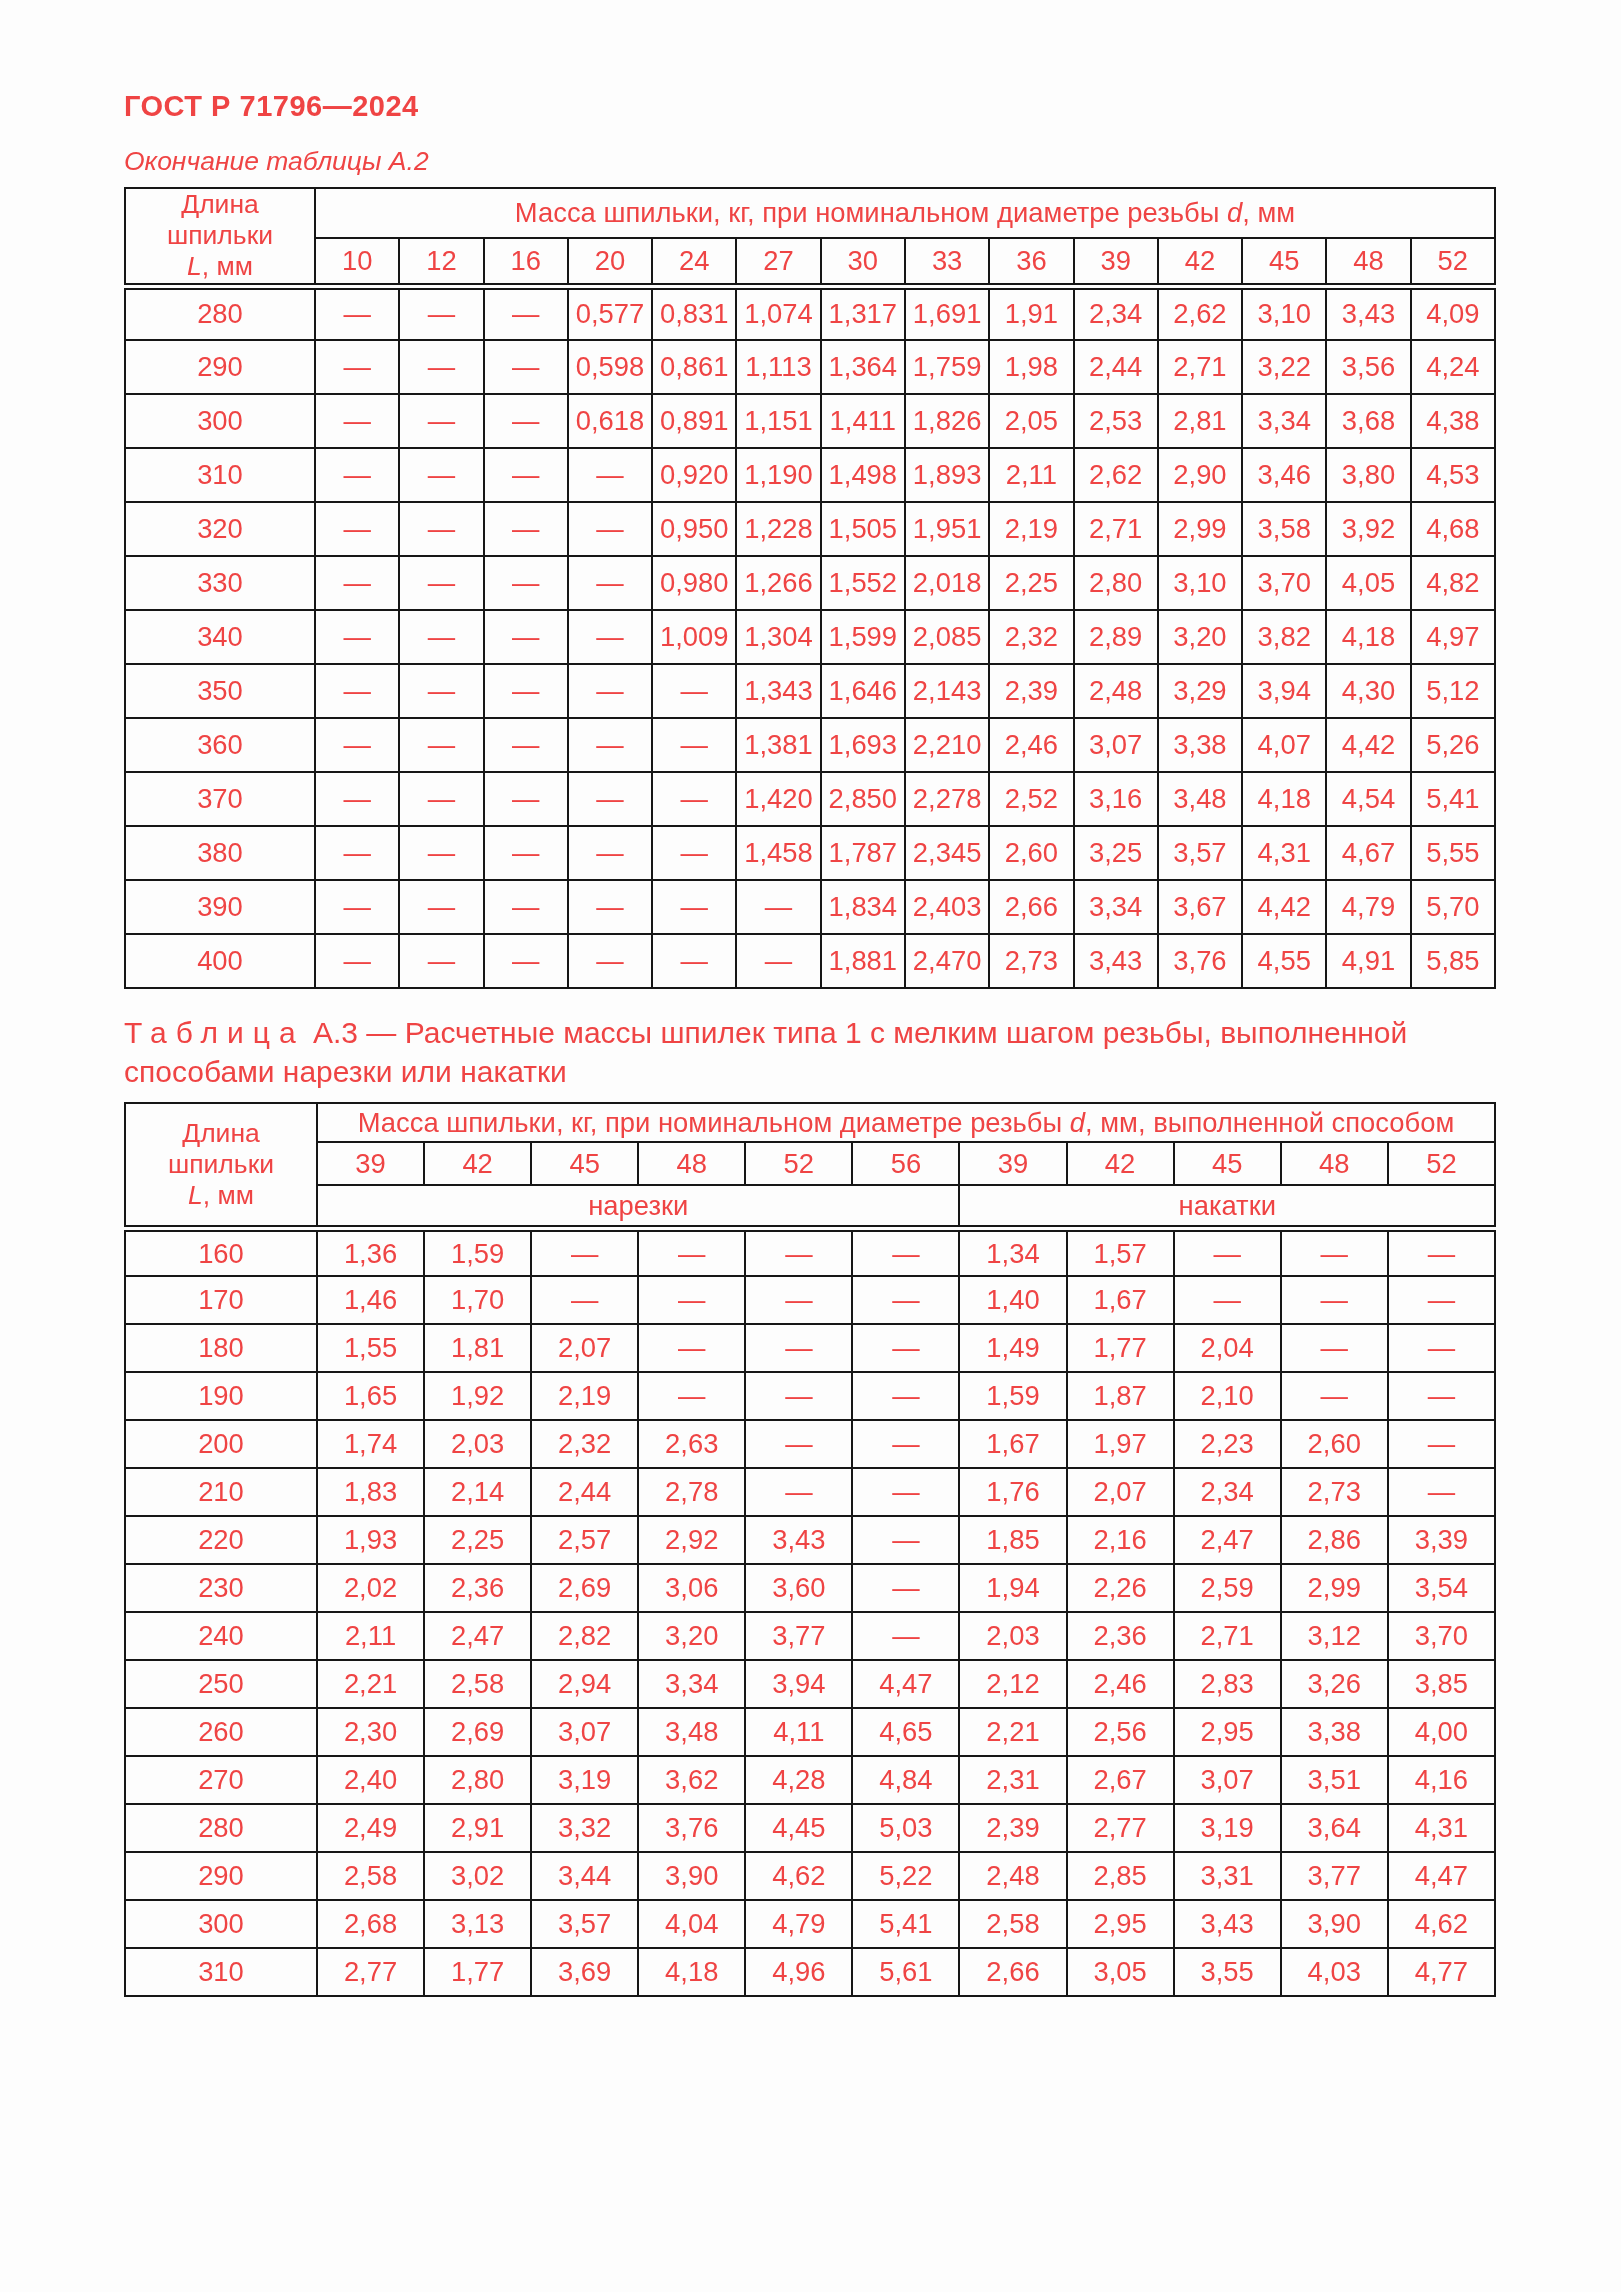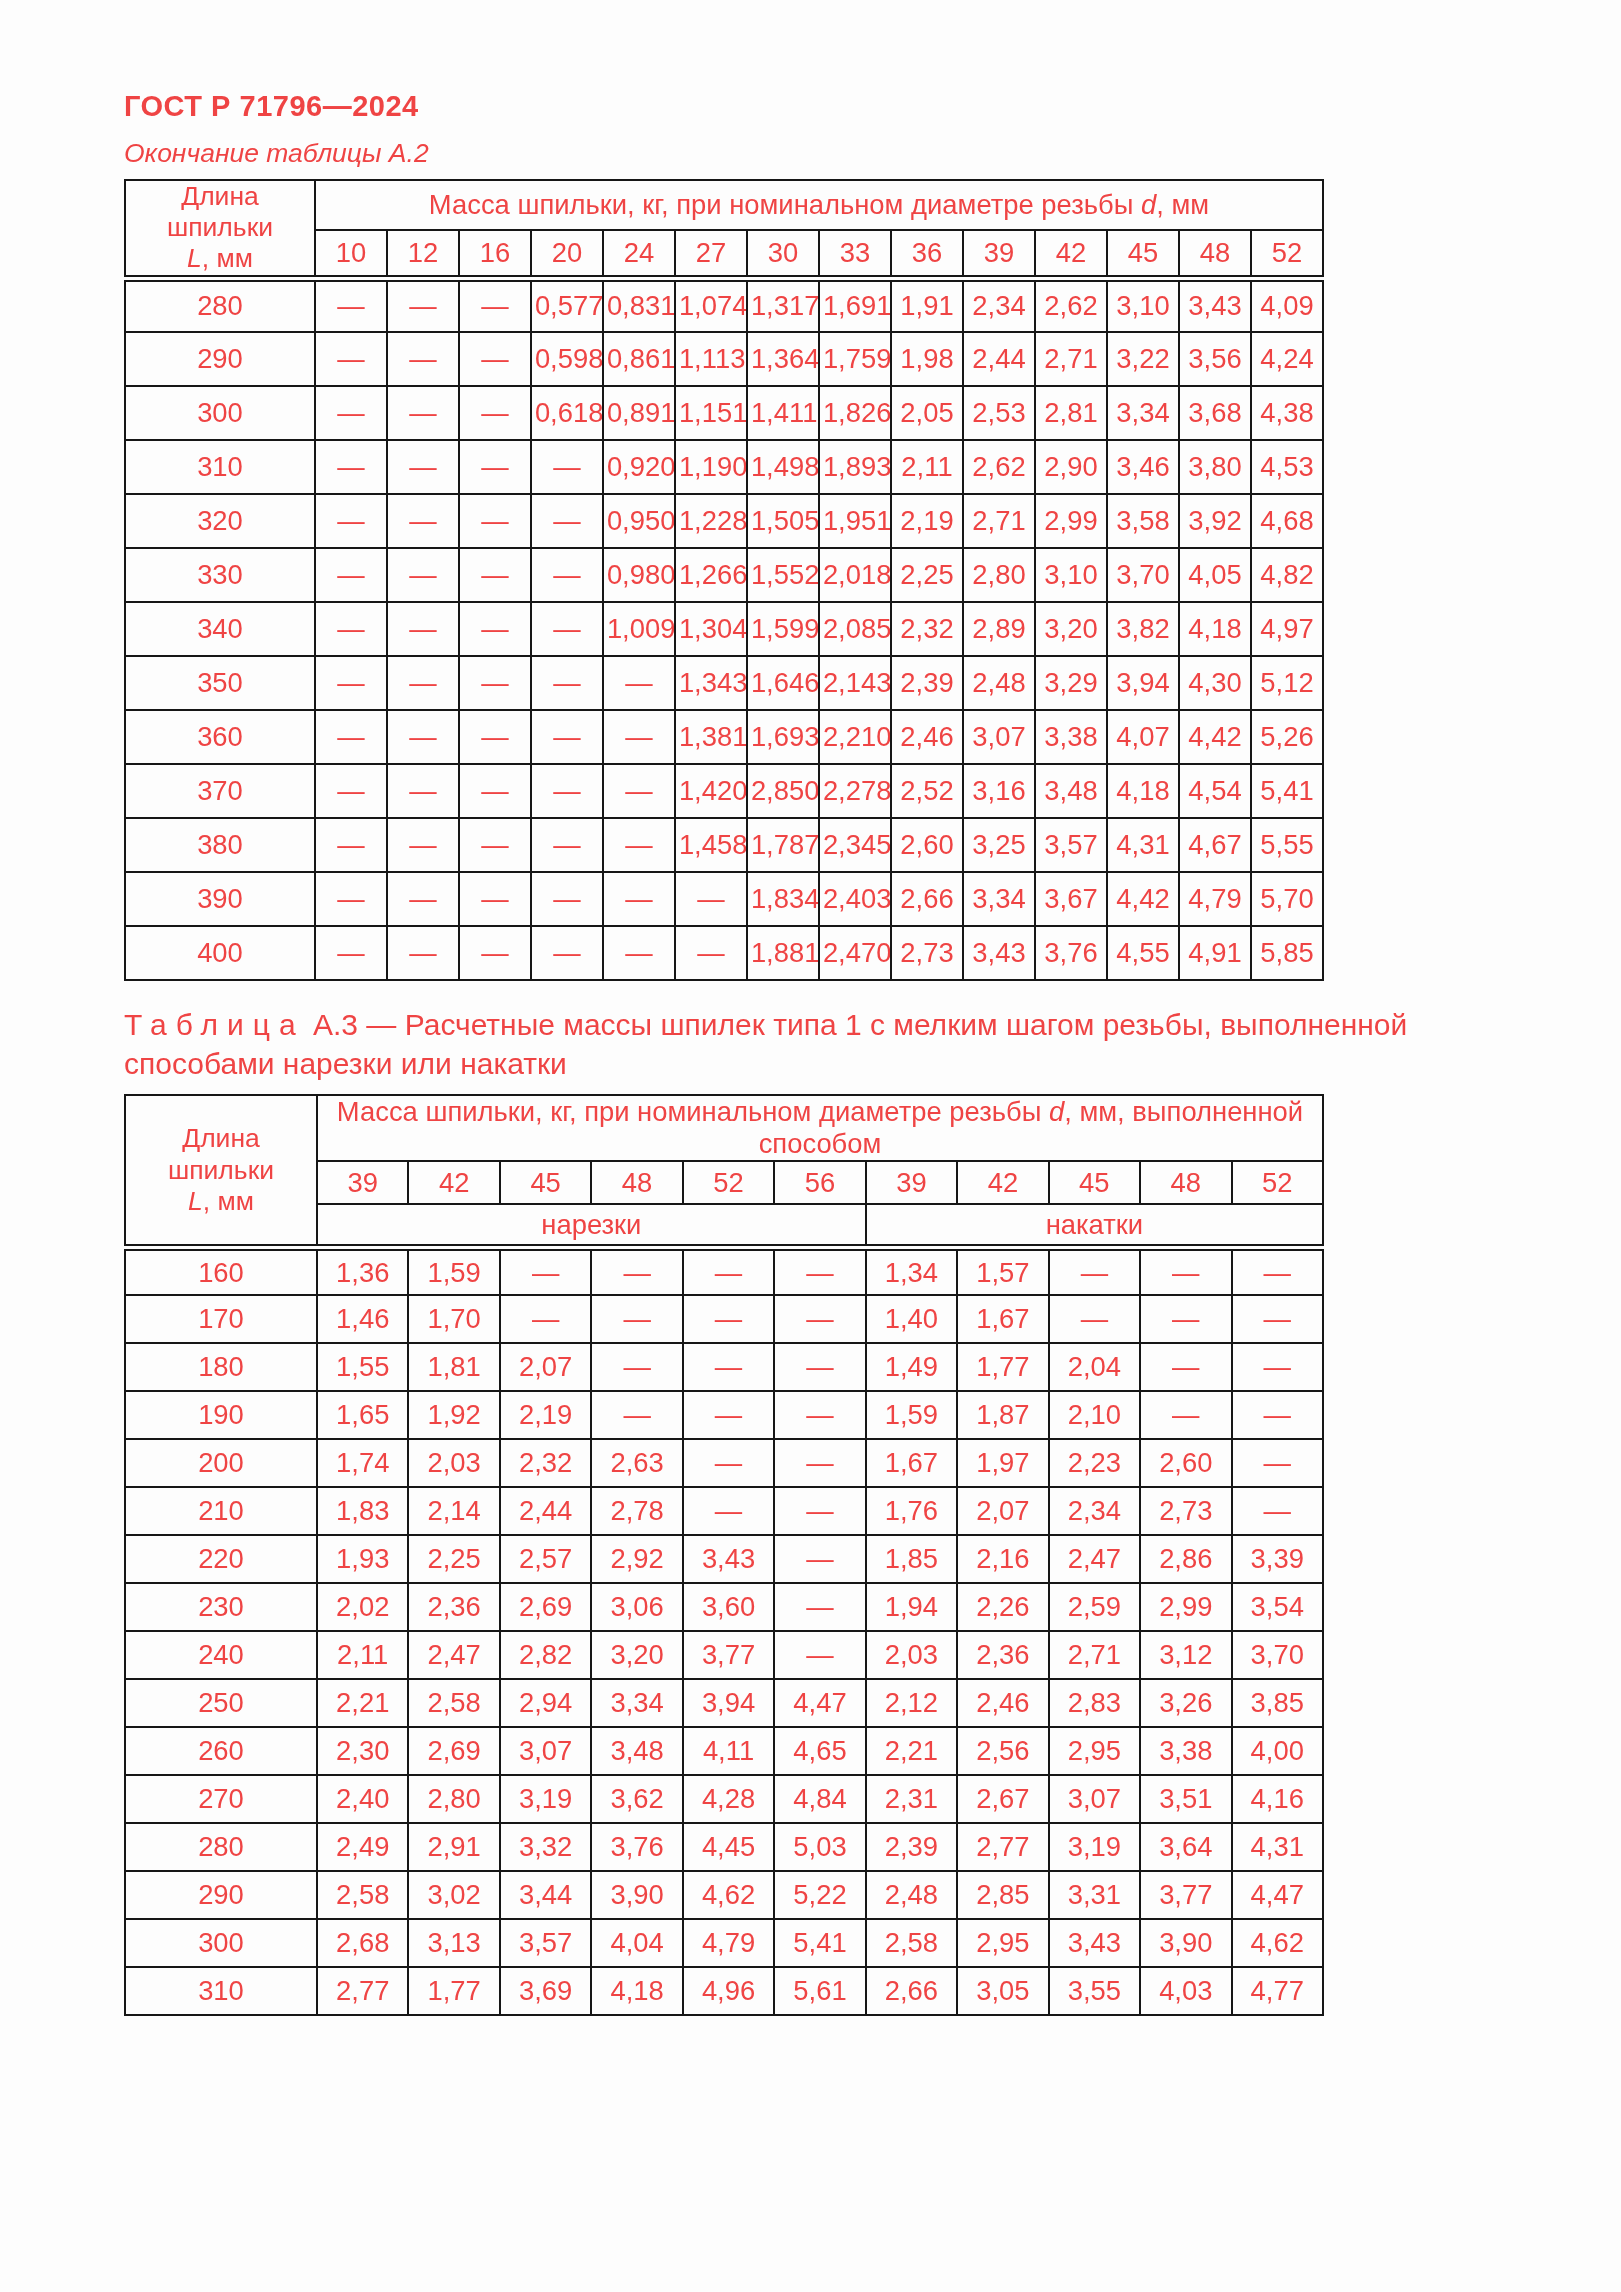--- a/index.html
+++ b/index.html
@@ -1,21 +1,21 @@
 <!DOCTYPE html>
 <html><head>
 <meta charset="utf-8">
 <style>
   html,body{margin:0;padding:0;background:#ffffff;}
   .page{width:1621px;height:2293px;position:relative;background:#fdfdfd;
         font-family:"Liberation Sans",sans-serif;color:#ef4444;overflow:hidden;}
   .content{position:absolute;left:124px;top:0;width:1377px;}
   .doc-number{margin-top:90px;font-size:29px;font-weight:bold;letter-spacing:0.5px;}
-  .continuation{margin-top:15px;font-size:26.5px;font-style:italic;}
-  table.gost{border-collapse:collapse;table-layout:fixed;width:1200px;
+  .continuation{margin-top:23px;font-size:26.5px;font-style:italic;}
+  table.gost{border-collapse:collapse;table-layout:fixed;width:1372px;
              font-size:27.4px;border:2.9px solid #161616;padding-left:16px;}
   .gost th,.gost td{border:2px solid #161616;font-weight:normal;text-align:center;
                     vertical-align:middle;padding:0 2.9px;overflow:hidden;}
   .var{font-style:italic;}
   .corner{font-size:26.5px;line-height:1.18;border-bottom:7.8px double #161616 !important;}
   .a2{margin-top:9.8px;}
   .a2 thead tr.top{height:43px;}
   .a2 thead tr.nums{height:41px;}
   .a2 thead tr.nums th{border-bottom:7.8px double #161616;}
   .a2 tbody tr{height:54px;}

